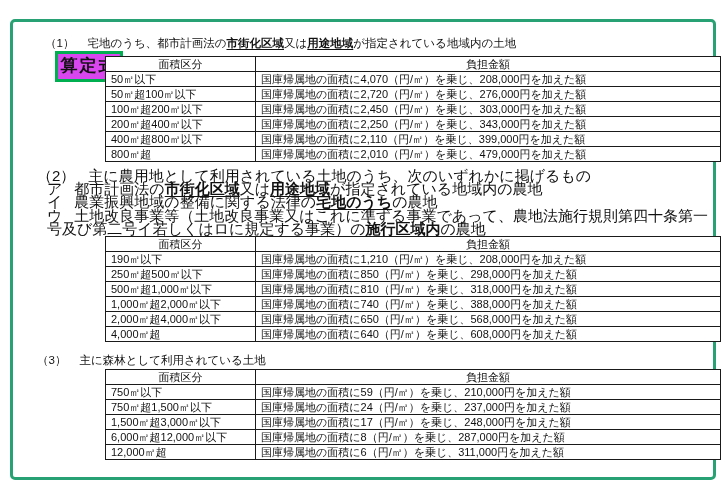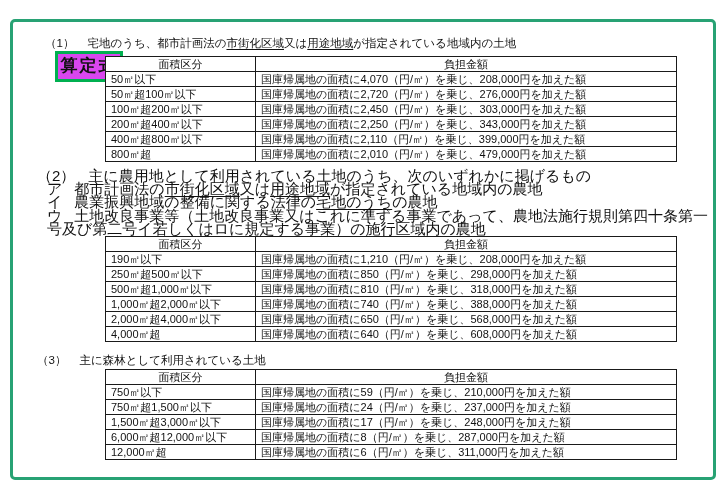--- a/index.html
+++ b/index.html
@@ -19,23 +19,23 @@
     z-index:2;display:flex;justify-content:center;margin-top:47px;
   }
   .title-box span{
     font-size:17px;font-weight:600;letter-spacing:2px;color:#111;white-space:nowrap;
   }
   .sec-line{position:absolute;font-size:11.5px;line-height:13px;white-space:nowrap;z-index:2;}
   .sec-label{display:inline-block;margin-right:13px;}
   .sec2-block{position:absolute;left:37px;top:169px;width:672px;font-size:15px;line-height:13.2px;z-index:2;}
   .sub-item{padding-left:10px;}
   .sub-label{display:inline;margin-right:12px;}
-  .ul{text-decoration:underline;text-underline-offset:2px;}
+  .ul{text-decoration:underline;text-underline-offset:2px;font-weight:bold;}
   table{
-    position:absolute;left:105px;width:572px;border-collapse:collapse;
+    position:absolute;left:105px;width:616px;border-collapse:collapse;
     table-layout:fixed;z-index:2;background:#fff;
   }
   th,td{
     border:1px solid #1a1a1a;font-size:11px;line-height:13px;
     height:15px;padding:0 5px;white-space:nowrap;overflow:hidden;
     font-weight:normal;box-sizing:border-box;
   }
   th{text-align:center;}
   td:first-child{width:150px;text-align:left;}
   th:first-child{width:150px;}

